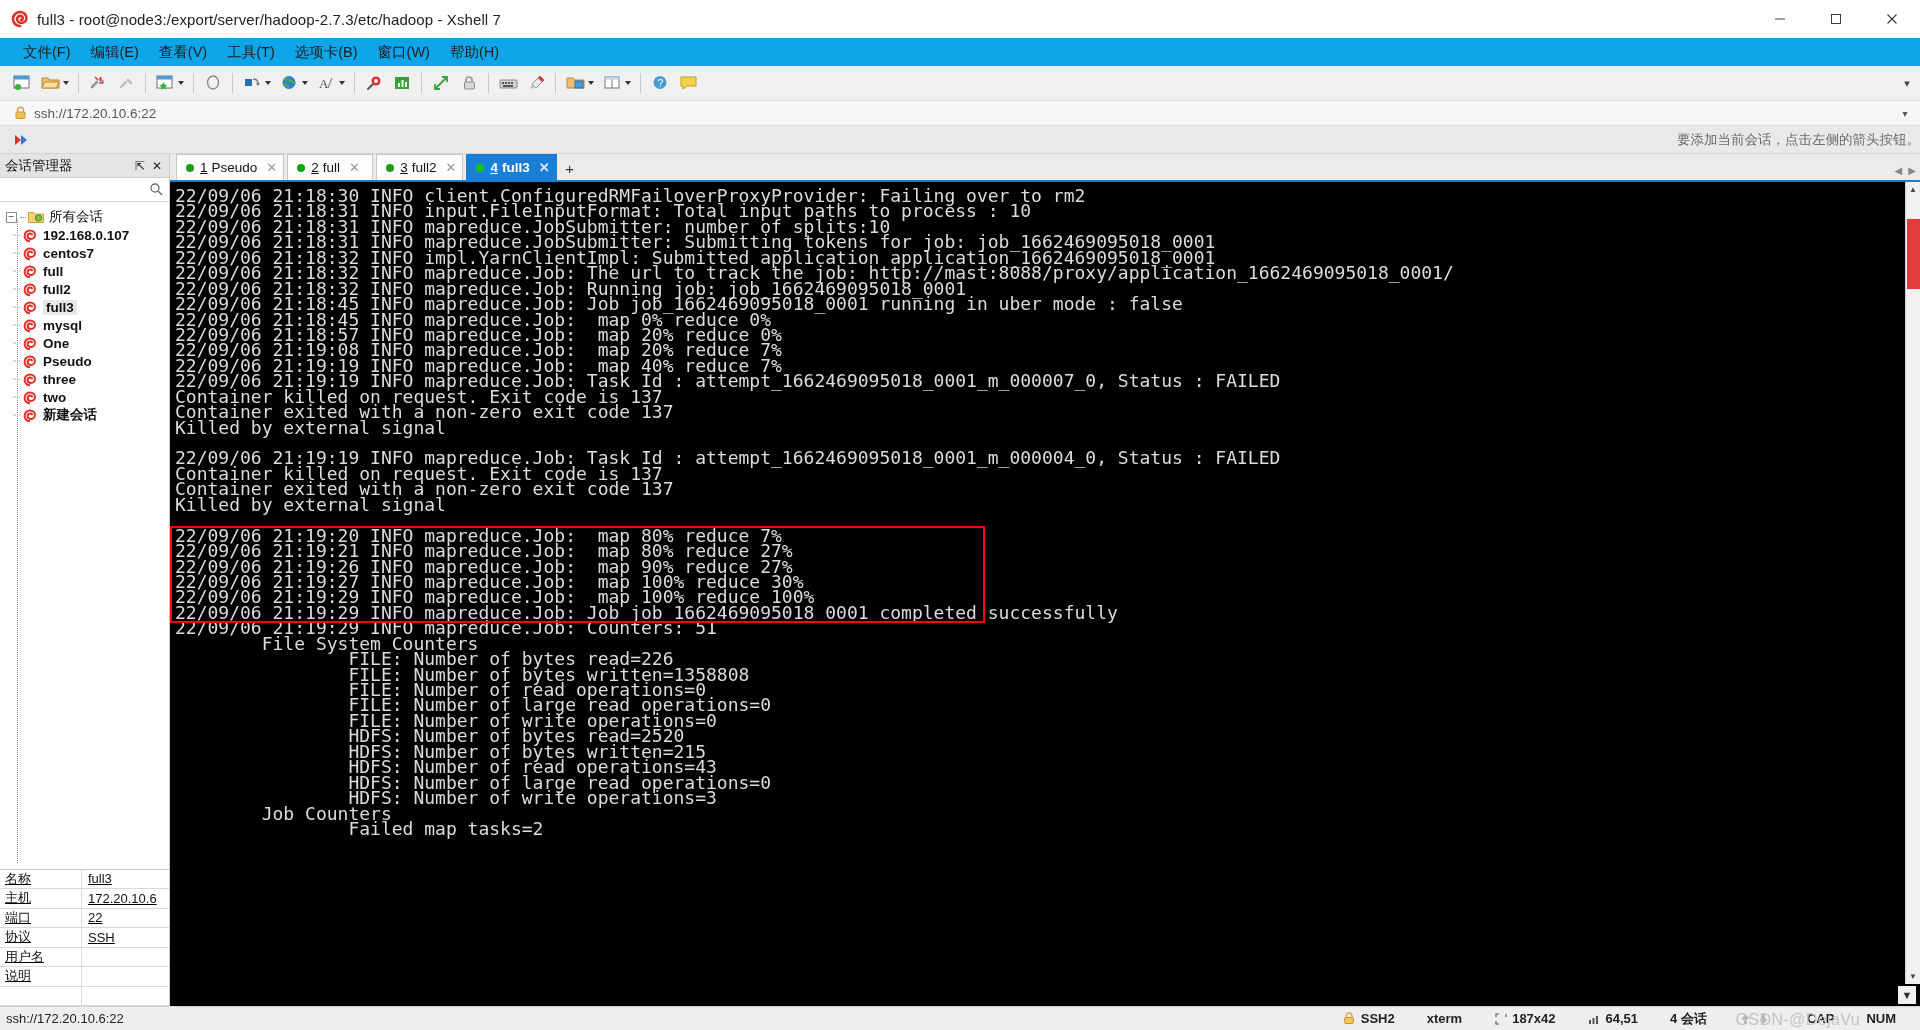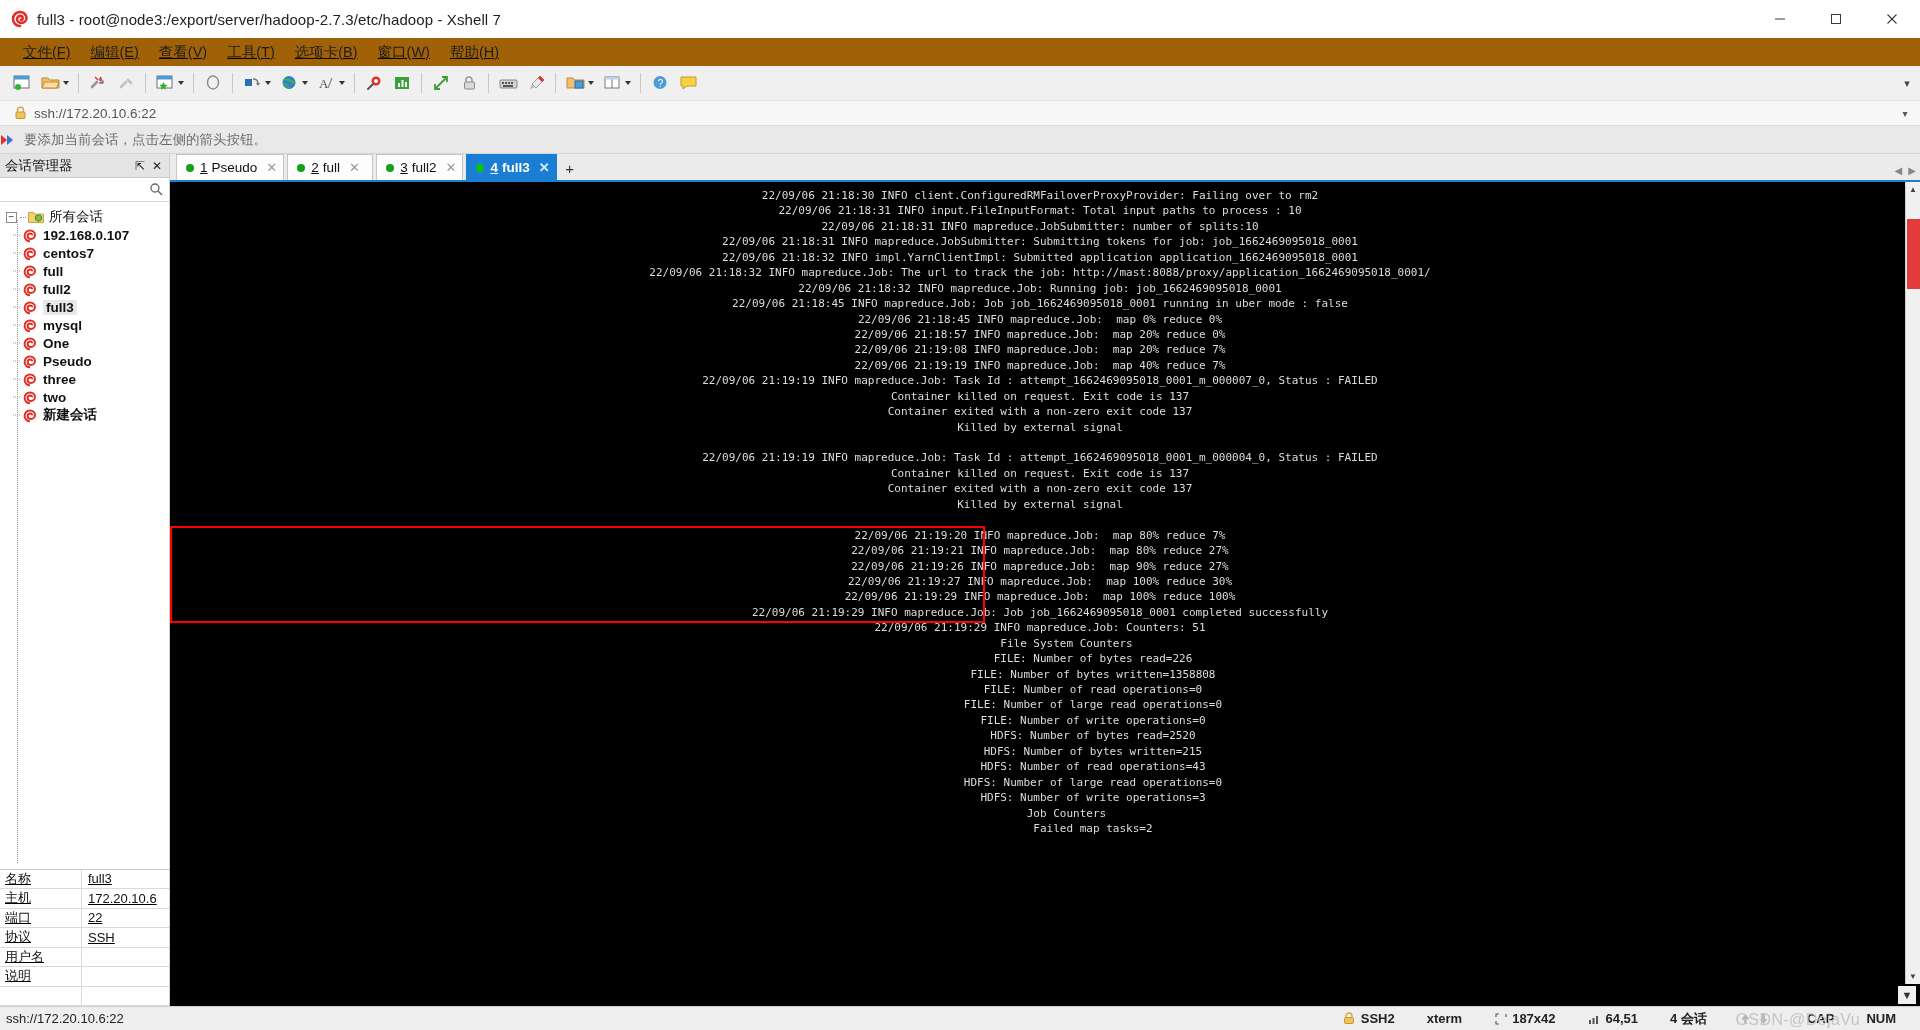--- a/index.html
+++ b/index.html
@@ -26,22 +26,22 @@
   }
   .win-controls { margin-left: auto; display: flex; height: 38px; }
   .win-btn {
     width: 56px; height: 38px; display: flex; align-items: center; justify-content: center;
     color: #3a3a3a;
   }
   .win-btn svg { display:block; }
 
   
   .menubar {
-    height: 28px; flex: 0 0 28px; background: #a16207; display: flex; align-items: center;
-    padding-left: 14px; border-bottom: none; text-decoration: underline;
+    height: 28px; flex: 0 0 28px; background: #0ea5e9; display: flex; align-items: center;
+    padding-left: 14px; border-bottom: none;
   }
   .menu-item {
     font-size: 14.5px; color: #1d1d1d; padding: 3px 9px; margin-right: 2px; white-space: nowrap;
   }
 
   
   .toolbar {
     height: 34px; flex: 0 0 34px; background: #f0f0f0; display: flex; align-items: center;
     padding-left: 8px; position: relative;
   }
@@ -67,21 +67,21 @@
   .lock-ico { width: 13px; height: 14px; margin-right: 7px; position: relative; flex:0 0 13px; }
   .addr-text { font-size: 13.5px; color: #555; }
   .addr-caret {
     position: absolute; right: 8px; top: 4px; width: 14px; height: 16px;
     display:flex; align-items:center; justify-content:center; font-size: 10px; color:#555;
   }
 
   
   .noticebar {
     height: 28px; flex: 0 0 28px; background: #e9e9e9; display:flex; align-items:center;
-    border-bottom: 1px solid #d5d5d5;
+    padding-left: 14px; border-bottom: 1px solid #d5d5d5; justify-content: space-between;
   }
   .notice-ico { width: 16px; height: 14px; margin-right: 8px; flex: 0 0 16px; }
   .notice-text { font-size: 13.5px; color: #6b6b6b; }
 
   
   .body { flex: 1 1 auto; display: flex; min-height: 0; background: #f0f0f0; }
 
   
   .dock { width: 170px; flex: 0 0 170px; display: flex; flex-direction: column; background: #1d4ed8; border-right: 1px solid #cfcfcf; }
   .dock-head {
@@ -152,21 +152,21 @@
   .tab-add {
     width: 20px; height: 24px; display: flex; align-items: center; justify-content: center;
     font-size: 15px; color: #333;
   }
   .tabbar-nav { position: absolute; right: 4px; bottom: 4px; display: flex; gap: 6px; color: #888; font-size: 10px; }
 
   .term-wrap { flex: 1 1 auto; display: flex; min-height: 0; background: #000; position: relative; }
   .term {
     flex: 1 1 auto; background: #000; color: #dcdcdc; overflow: hidden;
     font-family: "DejaVu Sans Mono", "Liberation Mono", monospace;
-    font-size: 11px; line-height: 15.45px; padding: 6px 0 0 3px; white-space: pre; position: relative; text-align: center;
+    font-size: 18px; line-height: 15.45px; padding: 6px 0 0 3px; white-space: pre; position: relative;
   }
   .term .line { height: 15.45px; padding-left: 2px; }
   .hl-box {
     position: absolute; border: 2px solid #f00; pointer-events: none;
   }
   .scrollbar {
     width: 15px; flex: 0 0 15px; background: #f0f0f0; border-left: 1px solid #cfcfcf;
     display: flex; flex-direction: column; align-items: center; position: relative;
   }
   .sb-arrow { height: 15px; width: 15px; display:flex; align-items:center; justify-content:center; font-size:8px; color:#444; background:#f0f0f0; }

